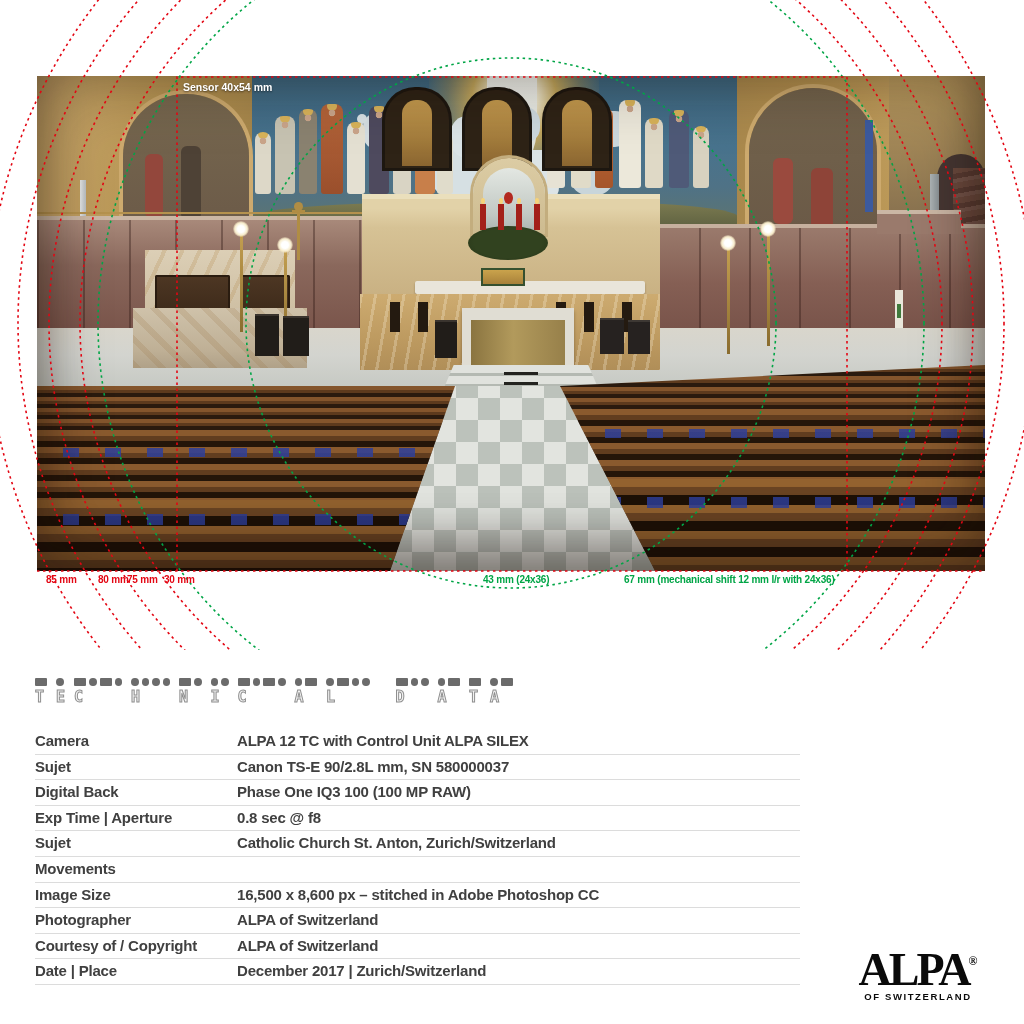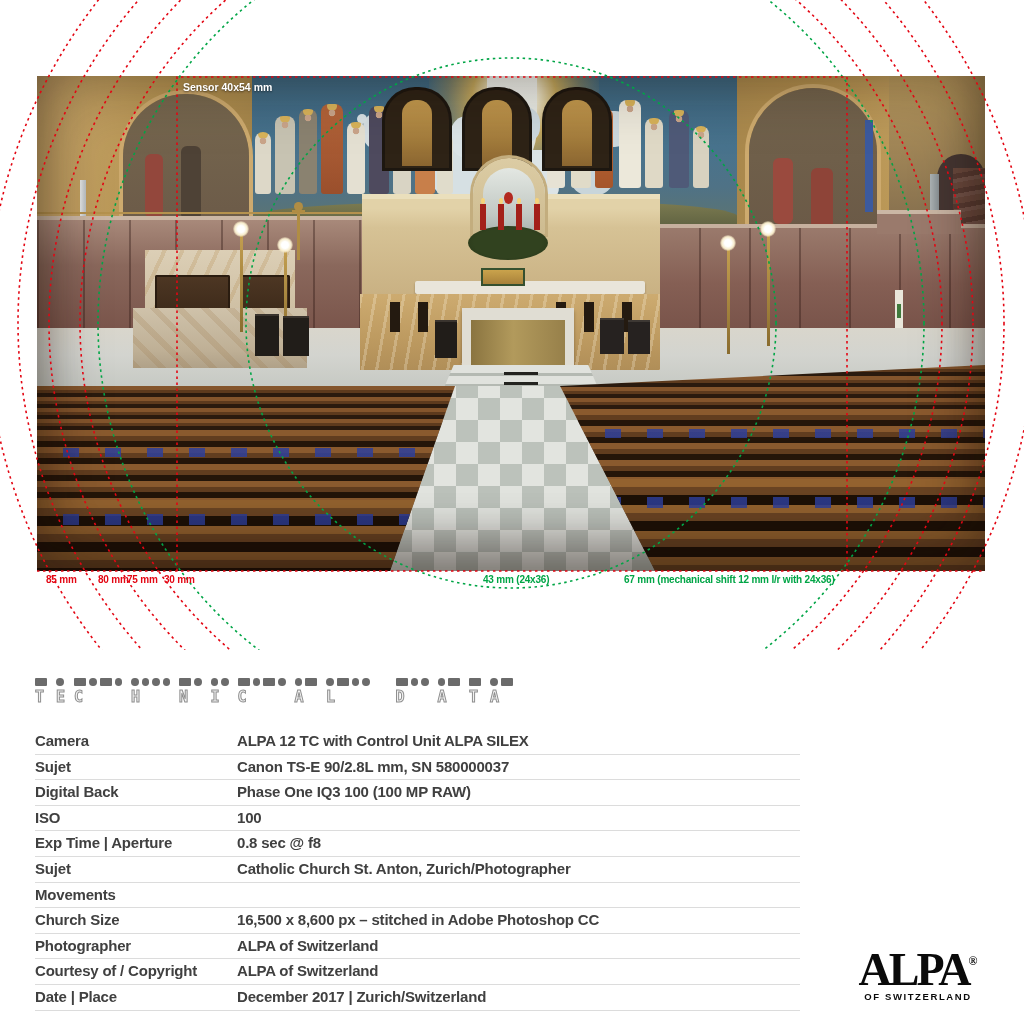--- a/index.html
+++ b/index.html
@@ -423,36 +423,32 @@
       </div>
       <div class="trow">
         <div class="tlabel">Sujet</div>
         <div class="tvalue">Canon TS-E 90/2.8L mm, SN 580000037</div>
       </div>
       <div class="trow">
         <div class="tlabel">Digital Back</div>
         <div class="tvalue">Phase One IQ3 100 (100 MP RAW)</div>
       </div>
       <div class="trow">
-        <div class="tlabel">ISO</div>
-        <div class="tvalue">100</div>
-      </div>
-      <div class="trow">
         <div class="tlabel">Exp Time | Aperture</div>
         <div class="tvalue">0.8 sec @ f8</div>
       </div>
       <div class="trow">
         <div class="tlabel">Sujet</div>
-        <div class="tvalue">Catholic Church St. Anton, Zurich/Photographer</div>
+        <div class="tvalue">Catholic Church St. Anton, Zurich/Switzerland</div>
       </div>
       <div class="trow">
         <div class="tlabel">Movements</div>
       </div>
       <div class="trow">
-        <div class="tlabel">Church Size</div>
+        <div class="tlabel">Image Size</div>
         <div class="tvalue">16,500 x 8,600 px – stitched in Adobe Photoshop CC</div>
       </div>
       <div class="trow">
         <div class="tlabel">Photographer</div>
         <div class="tvalue">ALPA of Switzerland</div>
       </div>
       <div class="trow">
         <div class="tlabel">Courtesy of / Copyright</div>
         <div class="tvalue">ALPA of Switzerland</div>
       </div>

